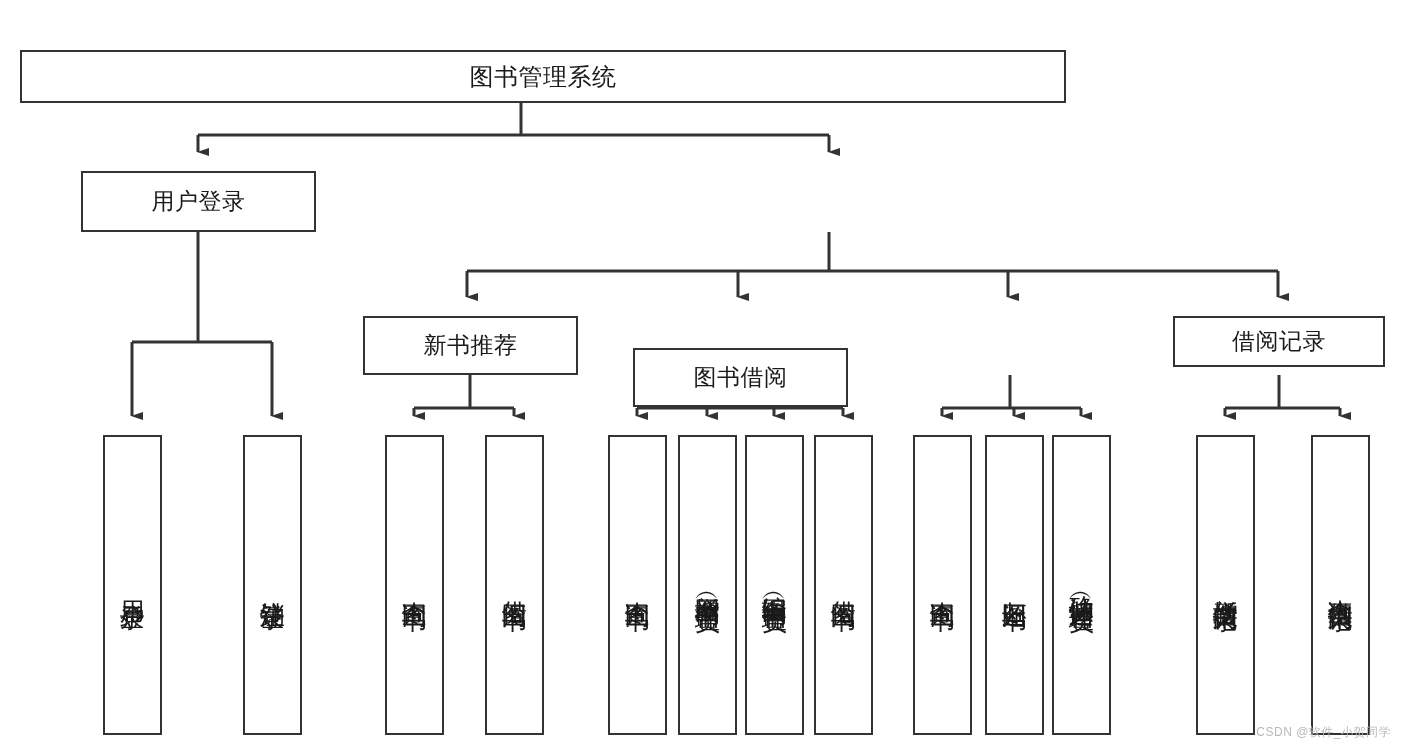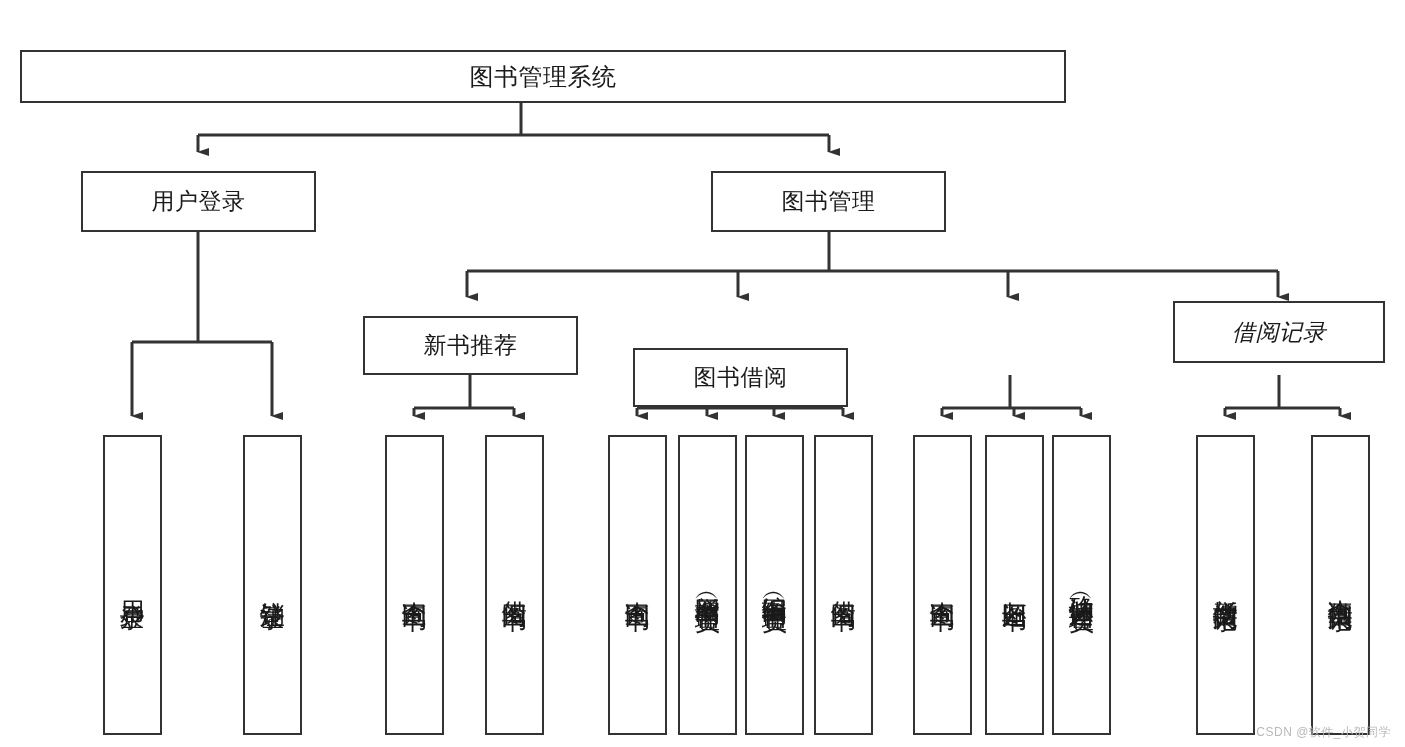--- a/index.html
+++ b/index.html
@@ -135,31 +135,28 @@
     </g>
   </svg>
 
   <div class="node horiz root" style="left:20px; top:13px; width:1046px; height:53px;margin-top:37px;">
     <span class="node-label">图书管理系统</span>
   </div>
 
   <div class="node horiz" style="left:81px; top:171px; width:235px; height:61px;">
     <span class="node-label">用户登录</span>
   </div>
-  <div class="node horiz" style="left:711px; top:171px; width:235px; height:61px;">
-    <span class="node-label">图书管理</span>
-  </div>
 
   <div class="node horiz" style="left:363px; top:316px; width:215px; height:59px;">
     <span class="node-label">新书推荐</span>
   </div>
   <div class="node horiz" style="left:633px; top:316px; width:215px; height:59px;margin-top:32px;">
     <span class="node-label">图书借阅</span>
   </div>
-  <div class="node horiz" style="left:1173px; top:301px; width:212px; height:62px;font-style:italic;">
+  <div class="node horiz" style="left:1173px; top:316px; width:212px; height:51px;">
     <span class="node-label">借阅记录</span>
   </div>
 
   <div class="node vert" style="left:103px; top:435px; width:59px; height:300px;">
     <span class="node-label">用户登录</span>
   </div>
   <div class="node vert" style="left:243px; top:435px; width:59px; height:300px;">
     <span class="node-label">注销登录</span>
   </div>
 

